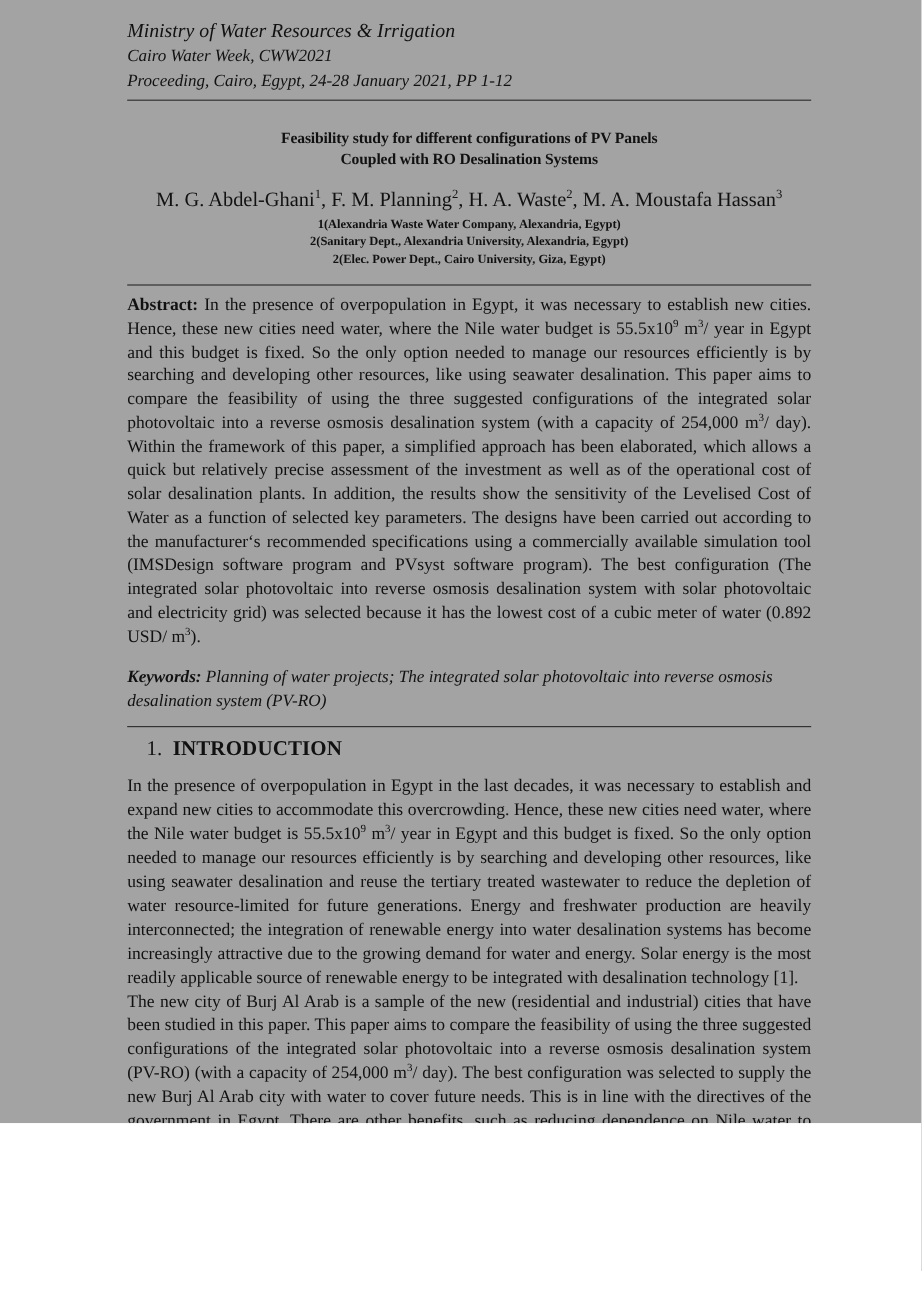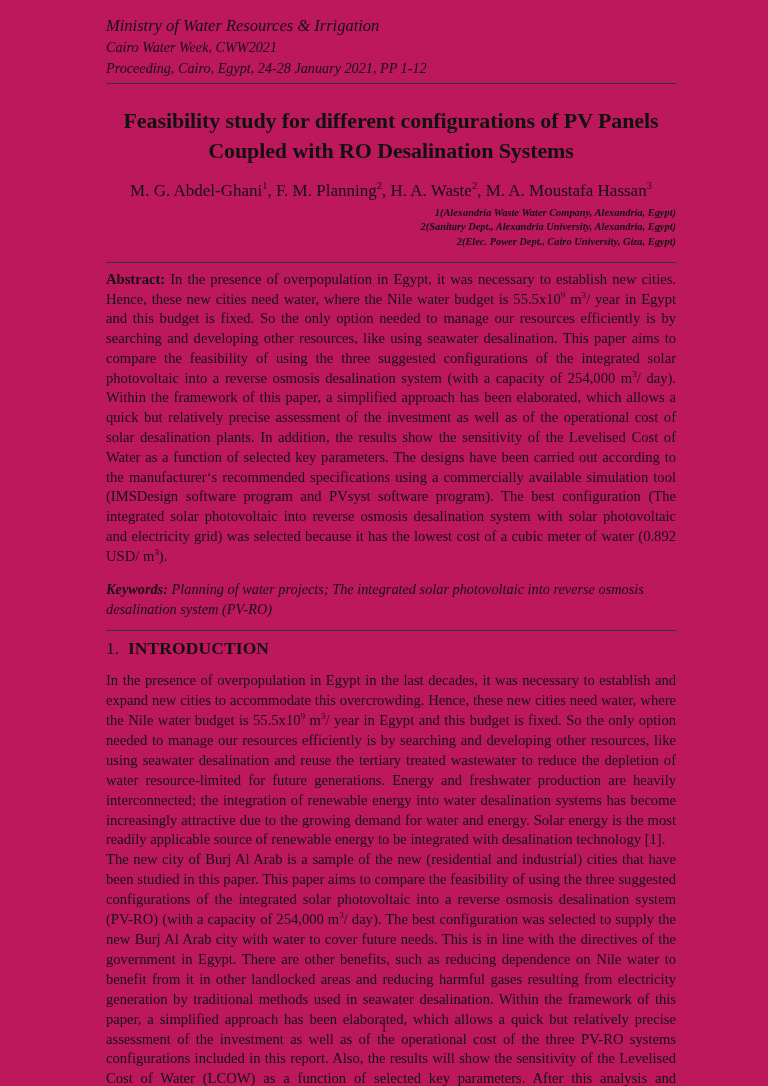--- a/index.html
+++ b/index.html
@@ -8,23 +8,23 @@
     background: #ffffff;
   }
   body {
     font-family: "Liberation Serif", "DejaVu Serif", serif;
     color: #111111;
     -webkit-font-smoothing: antialiased;
   }
   .page {
     position: relative;
     width: 768px;
-    height: 1086px;
+    height: 936px;
     margin: 0 auto;
-    background: #be185d;
+    background: #a3a3a3;
     box-sizing: border-box;
     overflow: hidden;
   }
   .content {
     position: absolute;
     left: 106px;
     top: 14px;
     width: 570px;
   }
 
@@ -47,38 +47,37 @@
     border-top: 1.3px solid #333;
     margin: 0;
     width: 100%;
   }
   .rule-head { margin-top: 5px; }
 
   
   .paper-title {
     text-align: center;
     font-weight: bold;
-    font-size: 22px;
+    font-size: 13px;
     line-height: 1.38;
     margin-top: 22px;
     letter-spacing: -0.1px;
   }
 
   
   .authors {
     text-align: center;
     font-size: 17px;
     margin-top: 14px;
     line-height: 1.3;
   }
   .authors sup { font-size: 62%; vertical-align: super; }
 
   .affiliations {
-    text-align: right;
-    font-style: italic;
+    text-align: center;
     font-weight: bold;
     font-size: 10.4px;
     line-height: 1.42;
     margin-top: 3px;
   }
 
   
   .rule-abstract { margin-top: 12px; }
 
   .abstract {
@@ -100,20 +99,21 @@
   }
   .keywords .lbl { font-weight: bold; }
 
   .rule-section { margin-top: 11px; }
 
   
   .section-heading {
     margin-top: 7px;
     font-size: 17.5px;
     line-height: 1.2;
+    margin-left: 16px;
   }
   .section-heading .num { font-weight: normal; }
   .section-heading .ttl { font-weight: bold; letter-spacing: 0.1px; }
 
   
   .body-text {
     margin-top: 12px;
     font-size: 14.6px;
     line-height: 1.365;
     text-align: justify;

